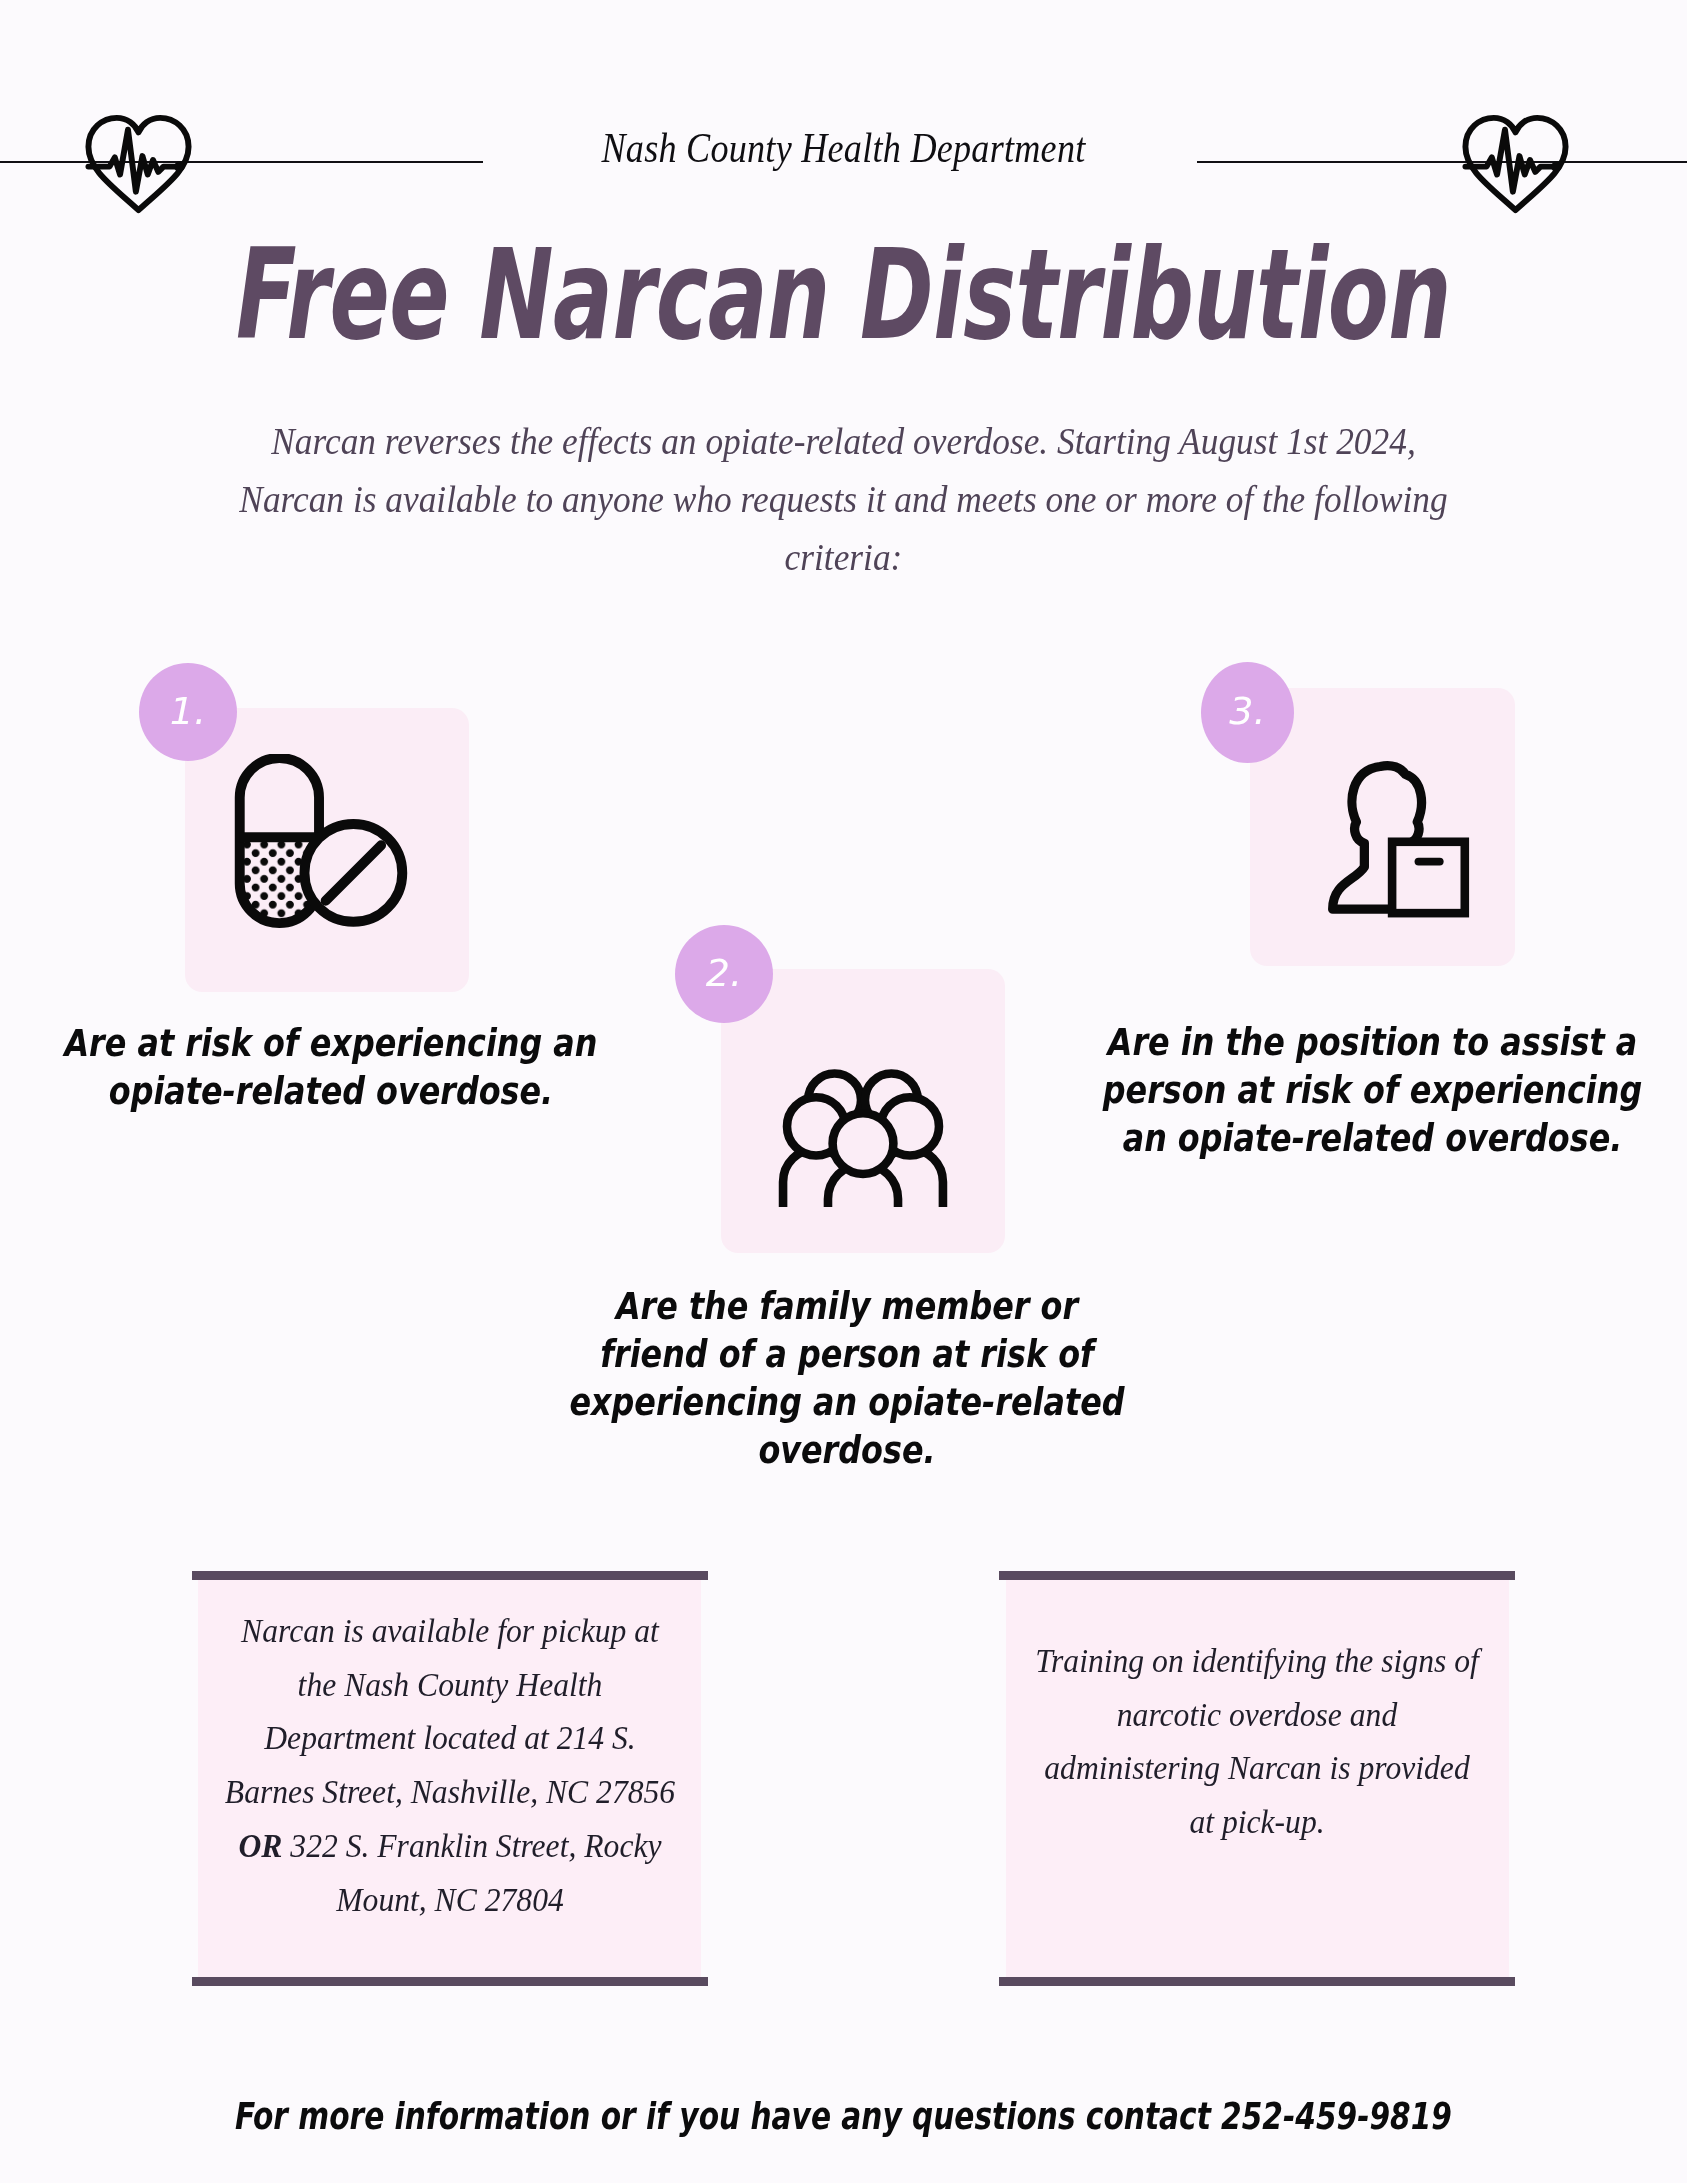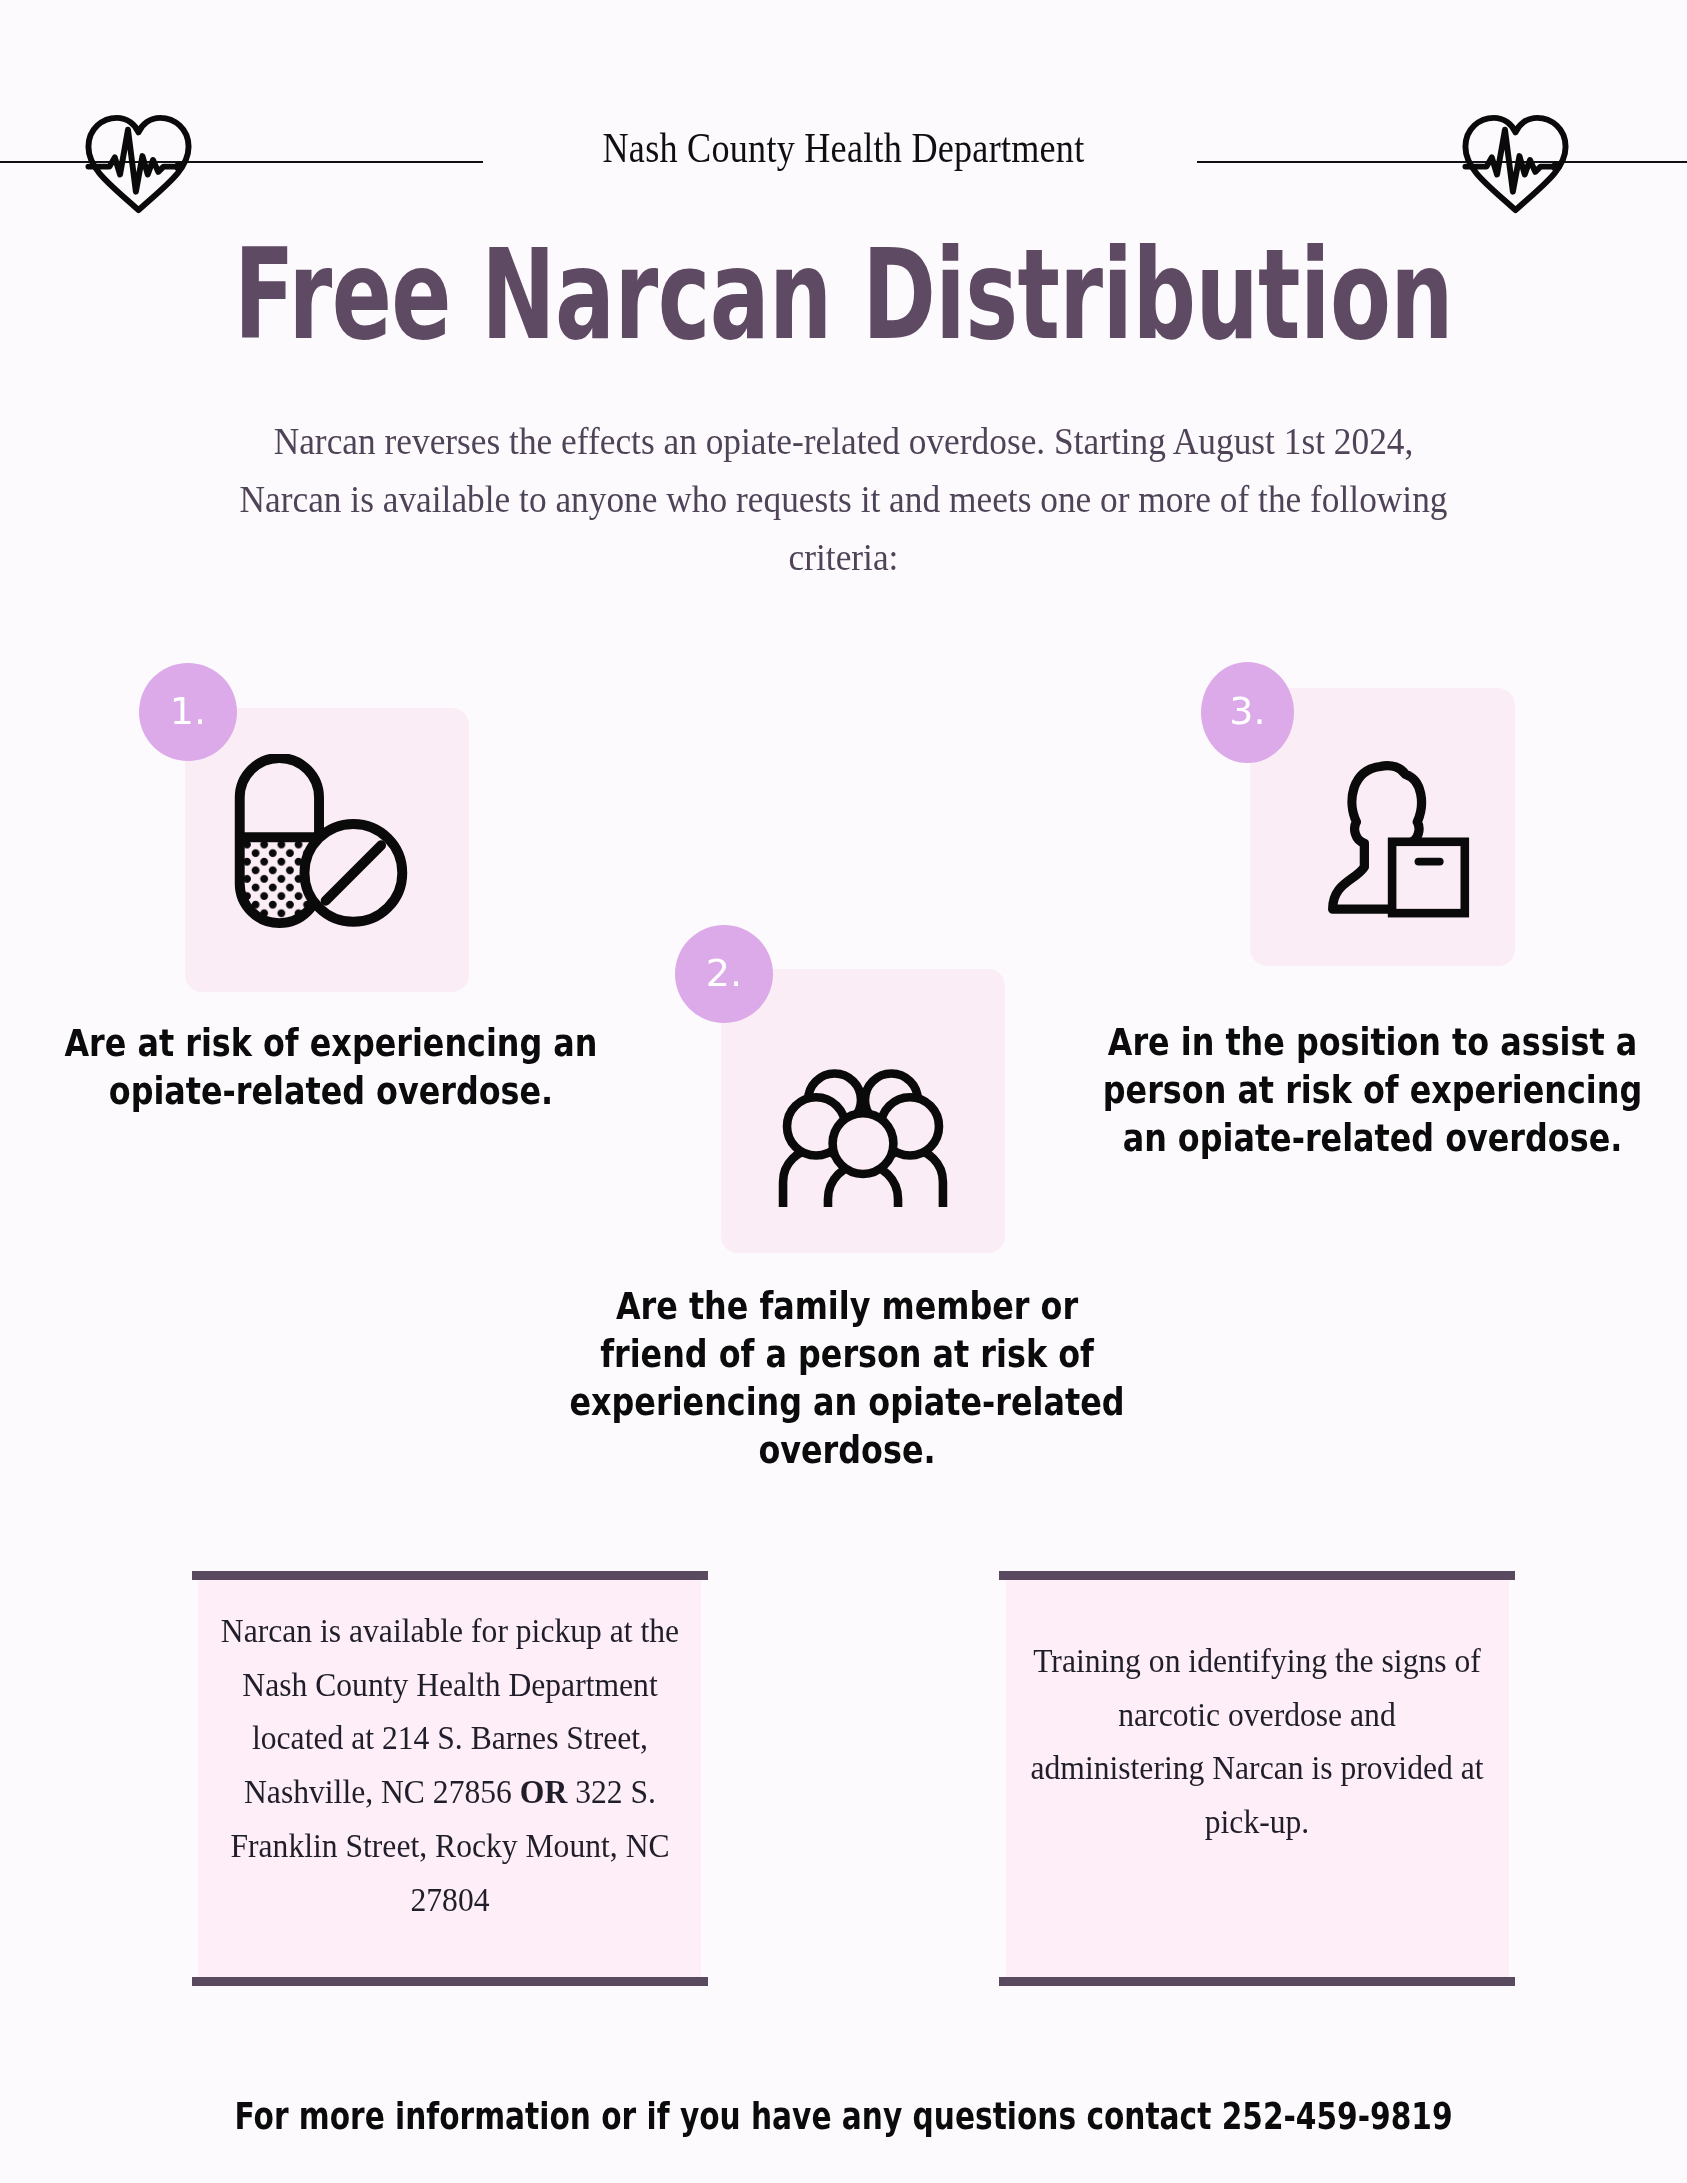--- a/index.html
+++ b/index.html
@@ -7,20 +7,21 @@
     padding: 0;
     background: #ffffff;
   }
   #poster {
     position: relative;
     width: 1687px;
     height: 2183px;
     background: #FCFAFD;
     overflow: hidden;
     font-family: "Liberation Sans", sans-serif;
+    font-style: italic;
   }
 
   
   #header-band {
     position: absolute;
     left: 0;
     top: 99px;
     width: 1687px;
     height: 126px;
   }

